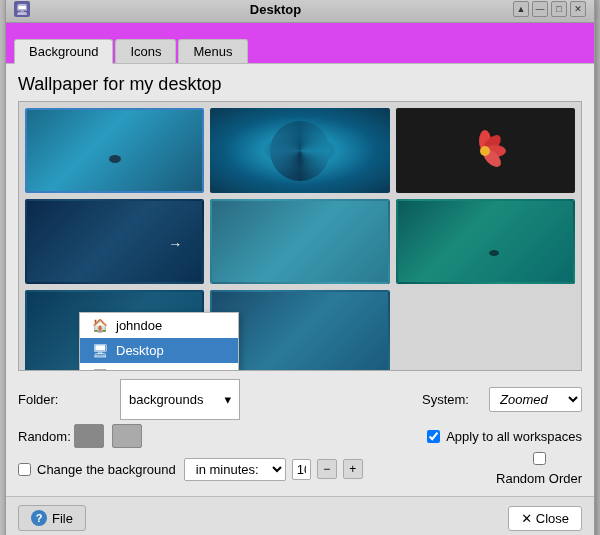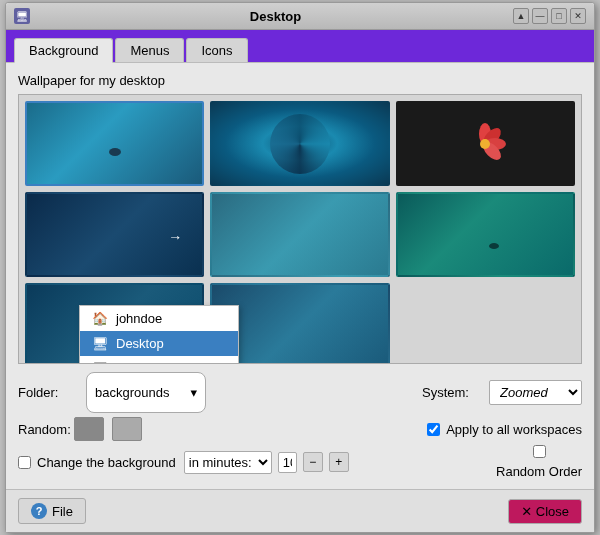--- a/index.html
+++ b/index.html
@@ -59,22 +59,22 @@
       border-radius: 2px;
       cursor: pointer;
       font-size: 9px;
       display: flex;
       align-items: center;
       justify-content: center;
       color: #333;
     }
     .tabs {
       display: flex;
-      padding: 8px 8px 0;
-      background: #6d28d9;
+      padding: 16px 8px 0;
+      background: #d946ef;
       border-bottom: 1px solid #bbb;
     }
     .tab {
       padding: 4px 14px;
       border: 1px solid #bbb;
       border-bottom: none;
       border-radius: 3px 3px 0 0;
       cursor: pointer;
       background: #d5d5d5;
       margin-right: 2px;
@@ -83,21 +83,21 @@
     .tab.active {
       background: #e8e8e8;
       border-bottom: 1px solid #e8e8e8;
       margin-bottom: -1px;
       z-index: 1;
     }
     .content {
       padding: 10px 12px;
     }
     .section-label {
-      font-size: 13px;
+      font-size: 18px;
       margin-bottom: 6px;
     }
     .wallpaper-grid-container {
       border: 1px solid #aaa;
       background: #d5d5d5;
       padding: 6px;
       height: 270px;
       overflow-y: auto;
       position: relative;
     }
@@ -196,21 +196,22 @@
       flex-shrink: 0;
     }
     .folder-select-btn {
       background: white;
       border: 1px solid #aaa;
       padding: 12px 8px;
       min-width: 120px;
       text-align: left;
       cursor: pointer;
       font-size: 13px;
-      border-radius: 8px;
+      border-radius: 0;
+      margin-left: 34px;
     }
     .style-label {
       font-size: 13px;
     }
     .style-select {
       background: white;
       border: 1px solid #aaa;
       padding: 3px 6px;
       font-size: 13px;
       border-radius: 2px;
@@ -248,21 +249,21 @@
     }
     .timer-row {
       display: flex;
       align-items: center;
       gap: 6px;
       margin-left: 0;
     }
     .timer-select {
       background: white;
       border: 1px solid #aaa;
-      padding: 2px 0;
+      padding: 2px 7px;
       font-size: 13px;
       border-radius: 2px;
       cursor: pointer;
     }
     .timer-input {
       width: 19px;
       border: 1px solid #aaa;
       padding: 2px 4px;
       font-size: 13px;
       border-radius: 2px;
@@ -316,21 +317,21 @@
       display: flex;
       align-items: center;
       justify-content: center;
       font-size: 11px;
       font-weight: bold;
     }
     .close-btn {
       display: flex;
       align-items: center;
       gap: 5px;
-      background: #be185d;
+      background: #ffffff;
       border: 1px solid #aaa;
       padding: 4px 12px;
       cursor: pointer;
       border-radius: 3px;
       font-size: 13px;
     }
     
     .dropdown-menu {
       position: absolute;
       background: white;
@@ -382,22 +383,22 @@
     <div class="titlebar-controls">
       <div class="titlebar-btn">▲</div>
       <div class="titlebar-btn">—</div>
       <div class="titlebar-btn">□</div>
       <div class="titlebar-btn">✕</div>
     </div>
   </div>
 
   <div class="tabs">
     <div class="tab active">Background</div>
+    <div class="tab">Icons</div>
     <div class="tab">Menus</div>
-    <div class="tab">Icons</div>
   </div>
 
   <div class="content">
     <div class="section-label">Wallpaper for my desktop</div>
 
     <div class="wallpaper-grid-container" style="position:relative;">
       <div class="wallpaper-grid">
         <div class="wallpaper-item wp1 selected"></div>
         <div class="wallpaper-item wp2">
           <div class="wp2-spiral"></div>

